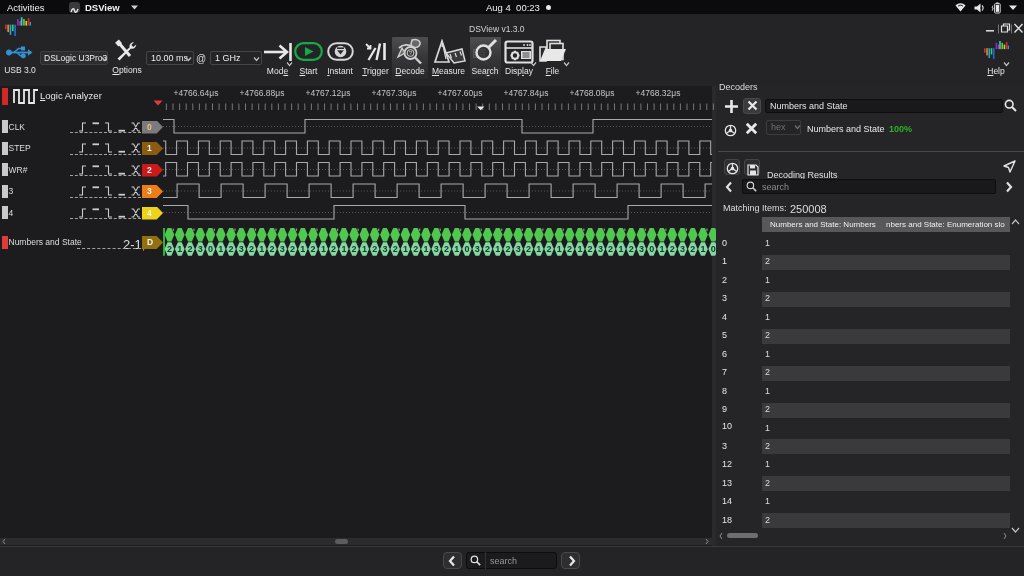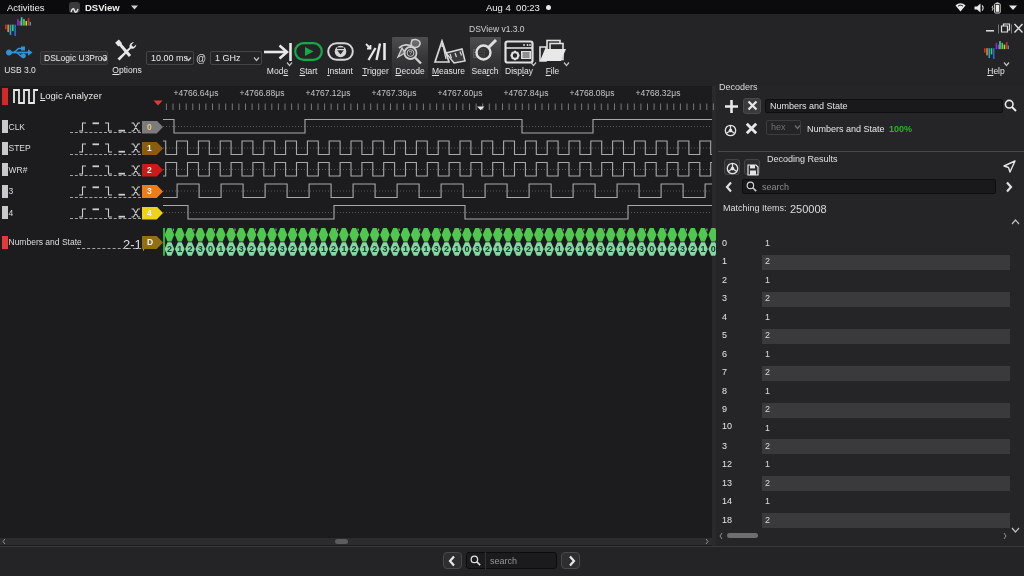--- a/index.html
+++ b/index.html
@@ -643,38 +643,42 @@
 <path d="M6.5 6.5 V1.5 M6.5 6.5 L2.2 9.5 M6.5 6.5 L10.8 9.5"></path>
 </g>
         </svg></div>
       <div class="abs" style="left:28px;top:73px;width:16px;height:16px;background:#2e2e31;border:1px solid #454548;border-radius:3px;padding:1.5px 1.5px"><svg width="12" height="12" viewBox="0 0 12 12">
 <g stroke="#e4e4e4" fill="none" stroke-width="1.2">
 <path d="M1 1 H9 L11 3 V11 H1 Z"></path>
 <rect x="3" y="1" width="5" height="3.4" fill="#e4e4e4" stroke="none"></rect>
 <rect x="3" y="6.5" width="6" height="4.5" fill="#e4e4e4" stroke="none"></rect>
 </g>
         </svg></div>
-      <div class="abs" style="left:51px;top:68px;font-size:9px;color:#e0e0e0">Decoding Results</div>
+      <div class="abs" style="left:51px;top:84px;font-size:9px;color:#e0e0e0">Decoding Results</div>
       <div class="abs" style="left:287px;top:73px"><svg width="13" height="13" viewBox="0 0 13 13">
 <path d="M12 1 L1 6 L5.5 7.5 L7 12 Z" fill="none" stroke="#e4e4e4" stroke-width="1.4" stroke-linejoin="round"></path>
 </svg></div>
       <svg width="11" height="12" viewBox="0 0 11 11" style="position:absolute;left:8px;top:95px">
         <path d="M7 1 L3 5.5 L7 10" stroke="#e0e0e0" stroke-width="2.2" fill="none"></path>
       </svg>
       <div class="abs" style="left:26px;top:93px;width:254px;height:15px;background:#19191b;border:1px solid #0e0e10;border-radius:2px"></div>
       <svg width="11" height="11" viewBox="0 0 13 13" style="position:absolute;left:30px;top:95px">
 <circle cx="5.2" cy="5.2" r="3.8" stroke="#d0d0d0" stroke-width="1.4" fill="none"></circle>
 <path d="M8 8 L12 12" stroke="#d0d0d0" stroke-width="1.7999999999999998"></path>
       </svg>
       <div class="abs" style="left:46px;top:96px;font-size:9px;color:#8c8c8e">search</div>
       <svg width="11" height="12" viewBox="0 0 11 11" style="position:absolute;left:287px;top:95px">
         <path d="M4 1 L8 5.5 L4 10" stroke="#e0e0e0" stroke-width="2.2" fill="none"></path>
       </svg>
       <div class="abs" style="left:7px;top:117px;font-size:9px;color:#dcdcdc">Matching Items:</div>
       <div class="abs" style="left:74px;top:117px;font-size:11px;color:#dcdcdc">250008</div>
+      <div class="abs" style="left:46px;top:131px;width:248px;height:15px;background:#58585b;overflow:hidden;color:#f0f0f0;font-size:8px">
+        <span style="position:absolute;left:8px;top:3px">Numbers and State: Numbers</span>
+        <span style="position:absolute;left:124px;top:3px;white-space:nowrap;font-size:8px">nbers and State: Enumeration slo</span>
+      </div>
       <div class="abs" style="left:6px;top:152.0px;width:20px;font-size:9px;color:#e6e6e6">0</div>
       <div class="abs" style="left:49px;top:152.0px;font-size:9px;color:#dadada">1</div>
       <div class="abs" style="left:46px;top:168.9px;width:248px;height:15px;background:#3a3a3d"></div>
       <div class="abs" style="left:6px;top:170.4px;width:20px;font-size:9px;color:#e6e6e6">1</div>
       <div class="abs" style="left:49px;top:170.4px;font-size:9px;color:#dadada">2</div>
       <div class="abs" style="left:6px;top:188.9px;width:20px;font-size:9px;color:#e6e6e6">2</div>
       <div class="abs" style="left:49px;top:188.9px;font-size:9px;color:#dadada">1</div>
       <div class="abs" style="left:46px;top:205.8px;width:248px;height:15px;background:#3a3a3d"></div>
       <div class="abs" style="left:6px;top:207.3px;width:20px;font-size:9px;color:#e6e6e6">3</div>
       <div class="abs" style="left:49px;top:207.3px;font-size:9px;color:#dadada">2</div>

